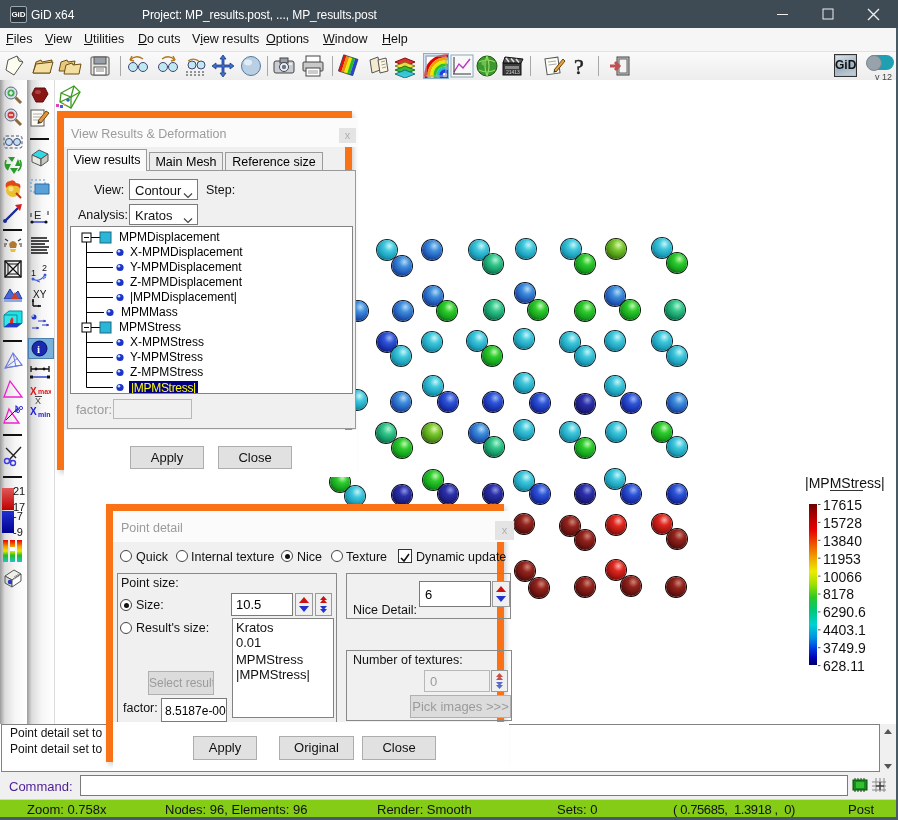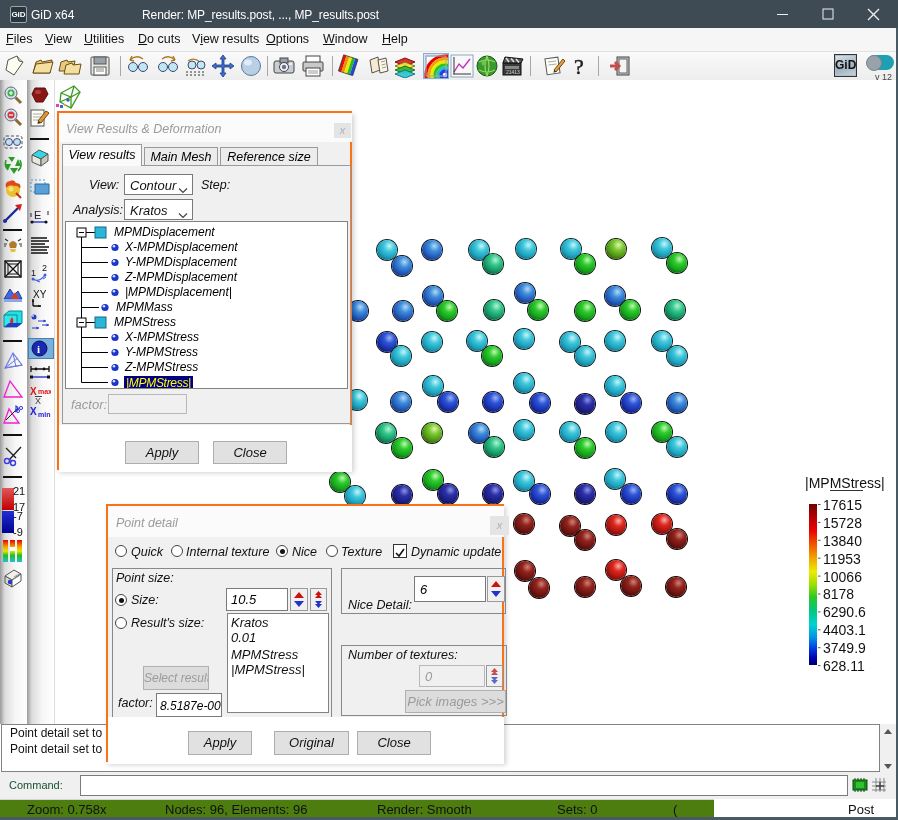--- a/index.html
+++ b/index.html
@@ -40,28 +40,28 @@
 .dr { background:radial-gradient(circle at 62% 30%, #cc8478 0%, #93231d 28%, #681310 60%, #280504 92%); box-shadow:0 0 0 1px #180202; }
 
 #legend-title { position:absolute; left:750px; top:395px; font-size:14px; color:#111; }
 #legend-bar { position:absolute; left:754px; top:424px; width:8px; height:161px;
   background:linear-gradient(#6e0000 0%, #b40000 8%, #e80000 16%, #f05400 25%, #f0a000 33%, #ecec00 42%, #9ce000 50%, #2cc828 58%, #00c87c 66%, #00d2d2 75%, #0092e4 83%, #0038e0 90%, #0000b0 96%, #000064 100%); }
 .leglbl { position:absolute; left:768px; font-size:14px; color:#111; }
 
 #msgbox { position:absolute; left:1px; top:724px; width:879px; height:48px; background:#fff; border:1px solid #828282; font-size:12px; color:#111; }
 #msg-sb { position:absolute; left:880px; top:724px; width:16px; height:48px; background:#f0f0f0; }
 #cmdrow { position:absolute; left:0; top:772px; width:898px; height:27px; background:#f0f0f0; }
-#cmdlabel { position:absolute; left:9px; top:7px; font-size:11px; color:#14532d; }
+#cmdlabel { position:absolute; left:9px; top:7px; font-size:13px; color:#4c1d95; }
 #cmdinput { position:absolute; left:80px; top:3px; width:768px; height:21px; background:#fff; border:1px solid #7a7a7a; }
-#statusbar { position:absolute; left:0; top:799px; width:714px; height:18px; background:#4d7c0f; border-top:1px solid #d5d5d5; font-size:13px; color:#111; }
+#statusbar { position:absolute; left:0; top:799px; width:898px; height:18px; background:#84cc16; border-top:1px solid #d5d5d5; font-size:13px; color:#111; }
 #statusbar span { position:absolute; top:2px; }
 #winborder-r { position:absolute; right:0; top:28px; width:2px; height:792px; background:#4a5a64; }
 #winborder-b { position:absolute; left:0; top:817px; width:898px; height:3px; background:#4a5a64; }
 
-.dlg { position:absolute; background:#f0f0f0; border:2px solid #f97316; box-shadow:2px 3px 5px rgba(0,0,0,0.18);font-style:italic; }
+.dlg { position:absolute; background:#f0f0f0; border:7px solid #f97316; box-shadow:2px 3px 5px rgba(0,0,0,0.18); }
 .dlg-title { position:absolute; font-size:12.5px; color:#9b9b9b; }
 .dlg-x { position:absolute; width:17px; height:15px; background:#e4e4e4; color:#b0b0b0; font-size:11px; text-align:center; line-height:14px; }
 .btn { position:absolute; background:#e1e1e1; border:1px solid #adadad; font-size:13px; color:#111; text-align:center; font-family:"Liberation Sans",sans-serif; }
 .combo { position:absolute; background:#fff; border:1px solid #7a7a7a; font-size:13px; color:#111; }
 .combo .cv { position:absolute; left:5px; top:2px; }
 .combo .ca { position:absolute; right:4px; top:7px; }
 
 #dlg1 { left:57px; top:111px; width:295px; height:359px; }
 
 #dlg2 { left:106px; top:504px; width:398px; height:258px; }
@@ -74,21 +74,21 @@
 .lblg { position:absolute; font-size:13px; color:#9b9b9b; white-space:nowrap; }
 .trow { position:absolute; font-size:12px; color:#000; white-space:nowrap; }
 .listbox { position:absolute; background:#fff; border:1px solid #828282; font-size:13px; color:#111; }
 .dbtn { position:absolute; background:#e8e8e8; border:1px solid #b0b0b0; font-size:13px; color:#9b9b9b; text-align:center; white-space:nowrap; overflow:hidden; }
 </style>
 </head>
 <body>
 <div id="titlebar">
   <div id="gidicon">GiD</div>
   <div id="tb-title">GiD x64</div>
-  <div id="tb-proj">Render: MP_results.post, ..., MP_results.post</div>
+  <div id="tb-proj">Project: MP_results.post, ..., MP_results.post</div>
   <svg class="winbtn" style="left:760px" width="45" height="28">
       <rect x="17" y="14" width="11" height="1" fill="#eee"></rect>
     </svg>
   <svg class="winbtn" style="left:806px" width="45" height="28">
       <rect x="17" y="9" width="10" height="10" fill="none" stroke="#eee"></rect>
     </svg>
   <svg class="winbtn" style="left:851px" width="45" height="28">
       <path d="M17 9 L28 20 M28 9 L17 20" stroke="#eee" stroke-width="1.4"></path>
     </svg>
 </div>

